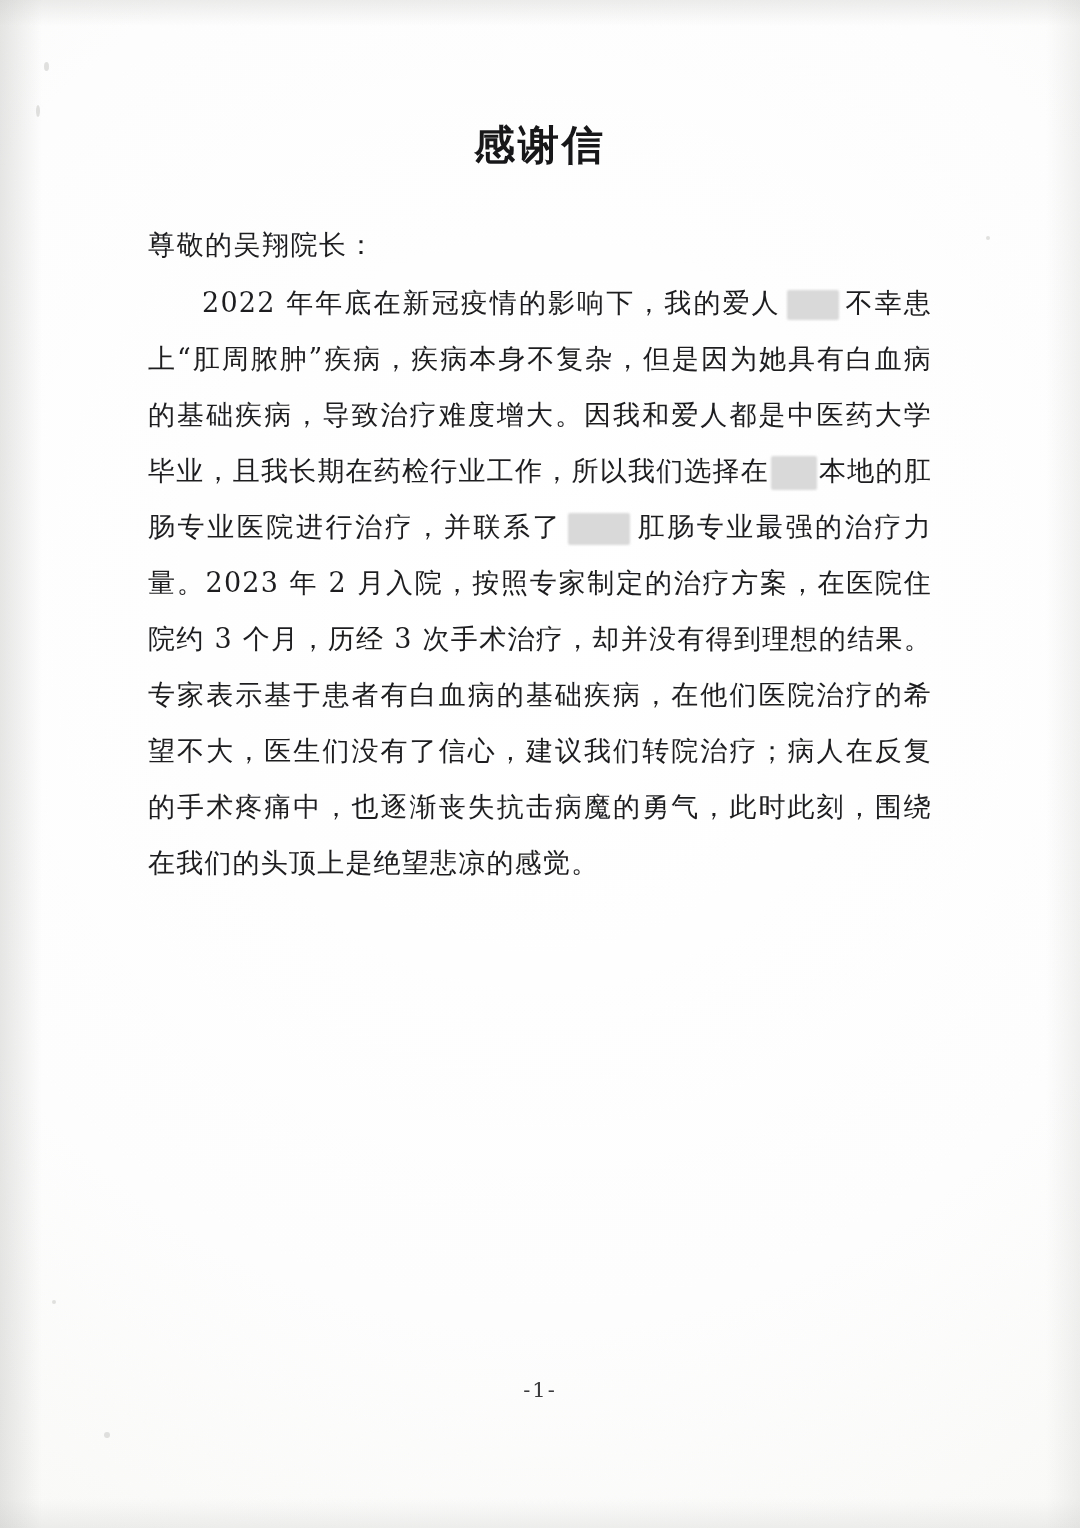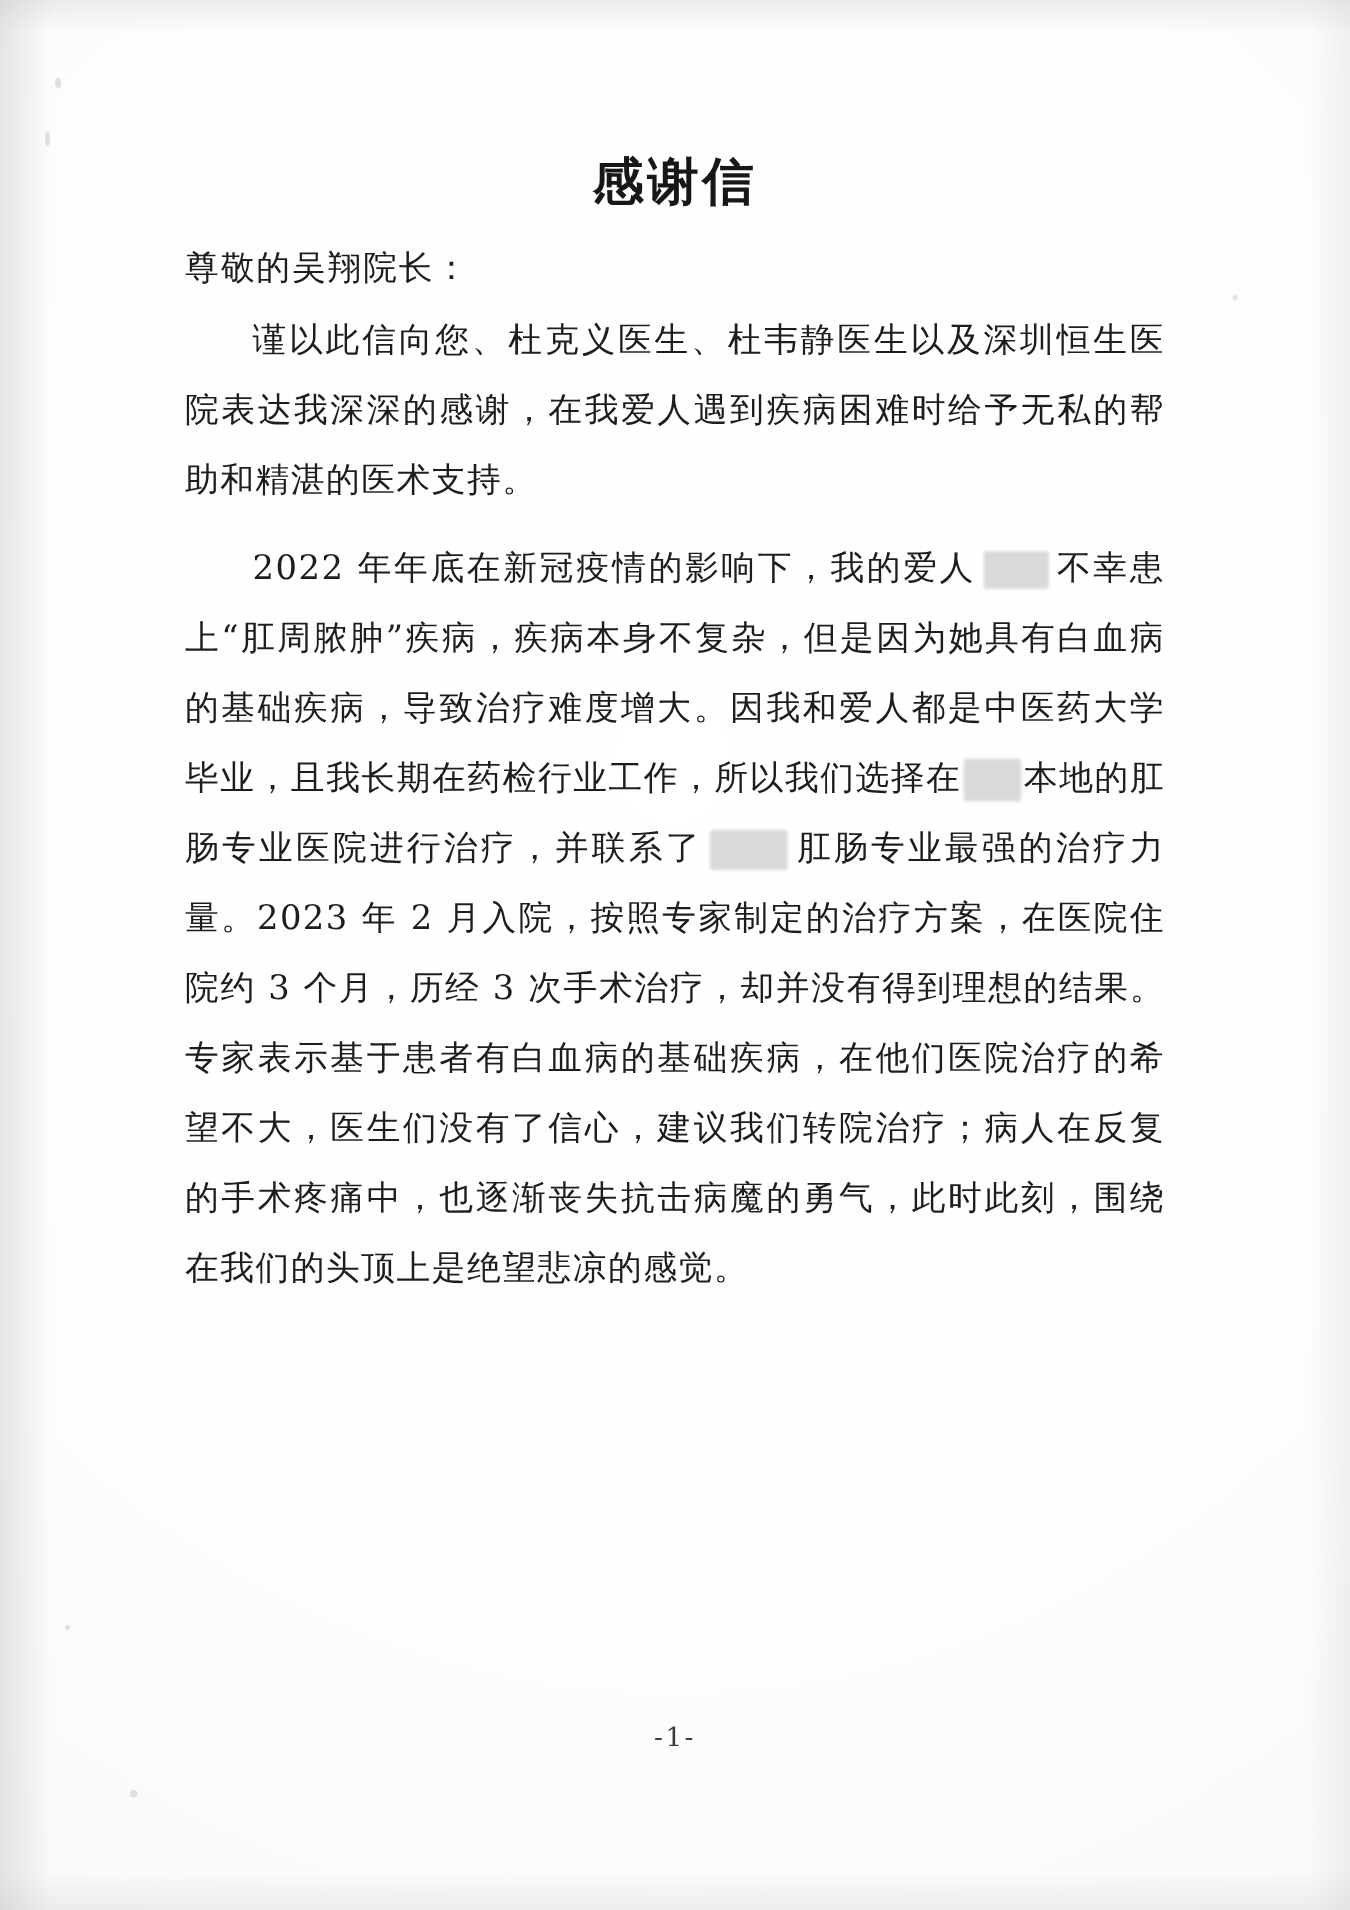--- a/index.html
+++ b/index.html
@@ -76,21 +76,21 @@
     text-align: center;
     font-size: 41px;
     font-weight: bold;
     letter-spacing: 3px;
     color: #17171a;
     margin-top: 118px;
     font-family: "DejaVu Serif", "Liberation Serif", serif;
   }
 
   .salutation {
-    margin-top: 26px;
+    margin-top: 56px;
     font-size: 27px;
     color: #1d1d20;
     letter-spacing: 1.5px;
     line-height: 1.2;
   }
 
   p.body-para {
     font-size: 27px;
     color: #1d1d20;
     line-height: 56px;
@@ -142,23 +142,20 @@
   <div class="speck" style="left:52px; top:1300px; width:4px; height:4px;"></div>
   <div class="speck" style="left:104px; top:1432px; width:6px; height:6px;"></div>
   <div class="speck" style="left:986px; top:236px; width:4px; height:4px;"></div>
 
   <div class="content">
 
     <div class="doc-title">感谢信</div>
 
     <div class="salutation">尊敬的吴翔院长：</div>
 
-    <p class="body-para">
-      <span>谨以此信向您、杜克义医生、杜韦静医生以及深圳恒生医院表达我深深的感谢，在我爱人遇到疾病困难时给予无私的帮助和精湛的医术支持。</span>
-    </p>
 
     <p class="body-para">
       <span>2022 年年底在新冠疫情的影响下，我的爱人</span><span class="redact r1"></span><span>不幸患上“肛周脓肿”疾病，疾病本身不复杂，但是因为她具有白血病的基础疾病，导致治疗难度增大。因我和爱人都是中医药大学毕业，且我长期在药检行业工作，所以我们选择在</span><span class="redact r2"></span><span>本地的肛肠专业医院进行治疗，并联系了</span><span class="redact r3"></span><span>肛肠专业最强的治疗力量。2023 年 2 月入院，按照专家制定的治疗方案，在医院住院约 3 个月，历经 3 次手术治疗，却并没有得到理想的结果。专家表示基于患者有白血病的基础疾病，在他们医院治疗的希望不大，医生们没有了信心，建议我们转院治疗；病人在反复的手术疼痛中，也逐渐丧失抗击病魔的勇气，此时此刻，围绕在我们的头顶上是绝望悲凉的感觉。</span>
     </p>
 
 
   </div>
 
   <div class="page-number">-1-</div>
 </div>

